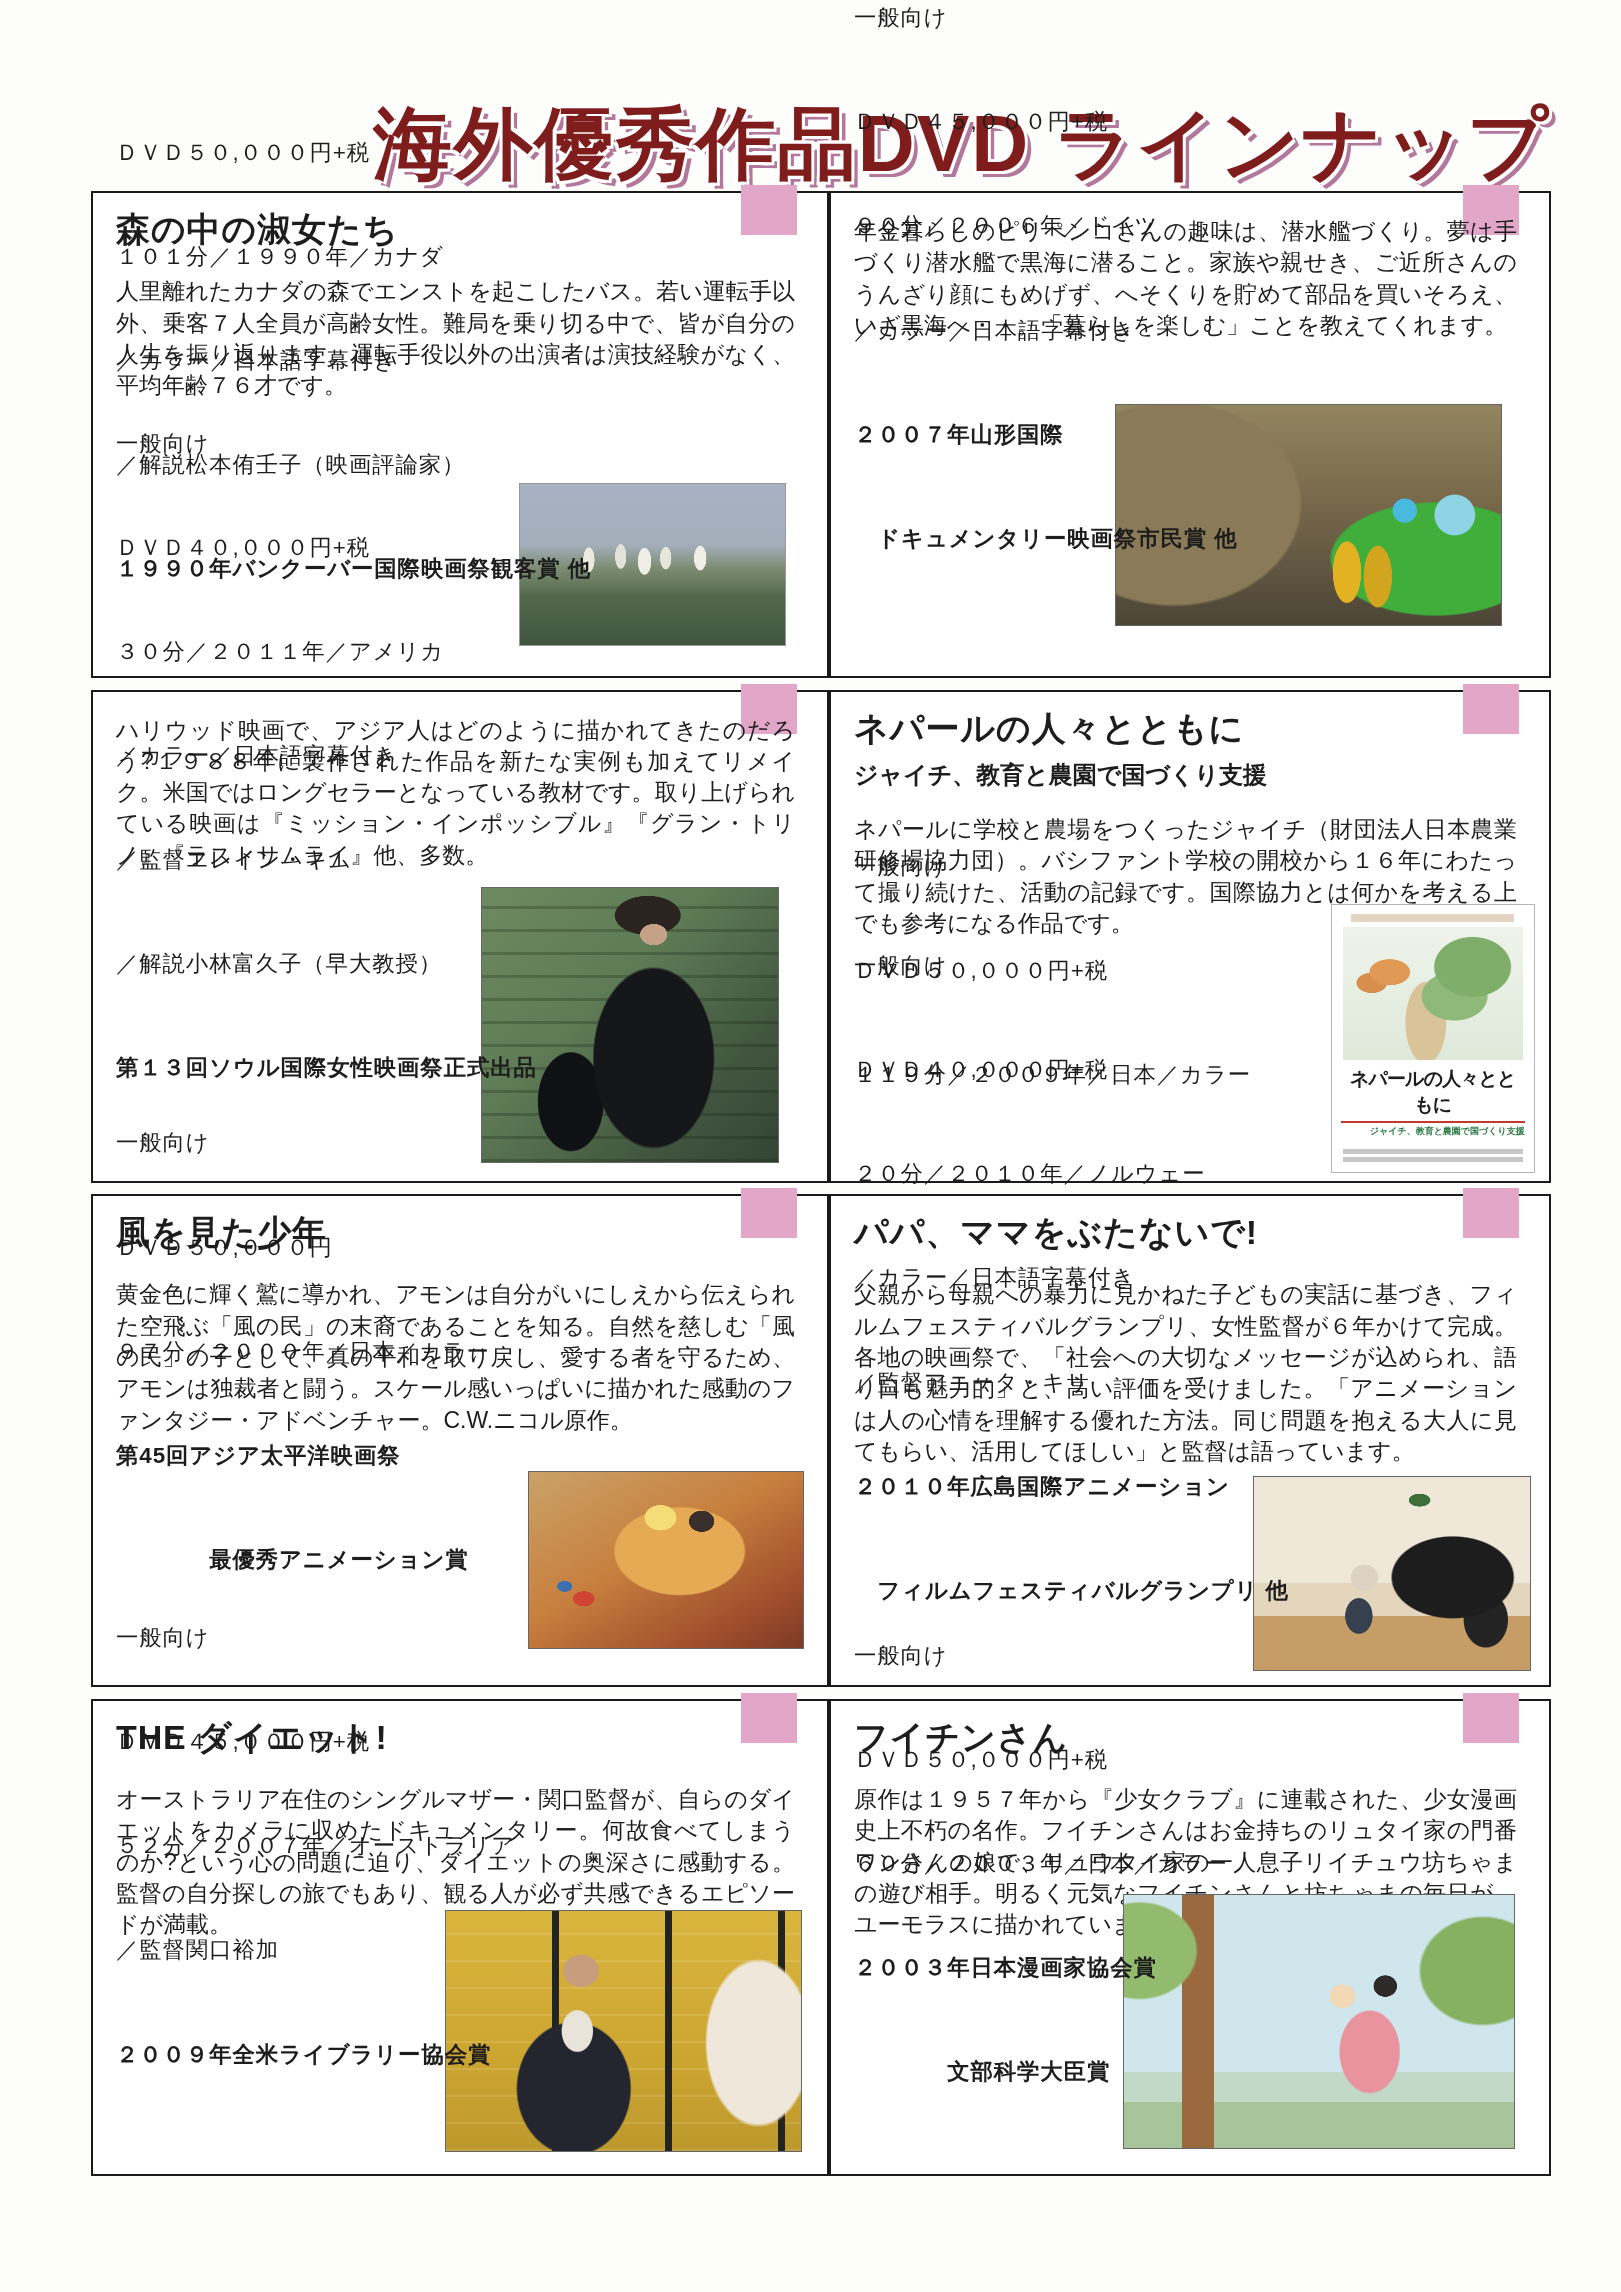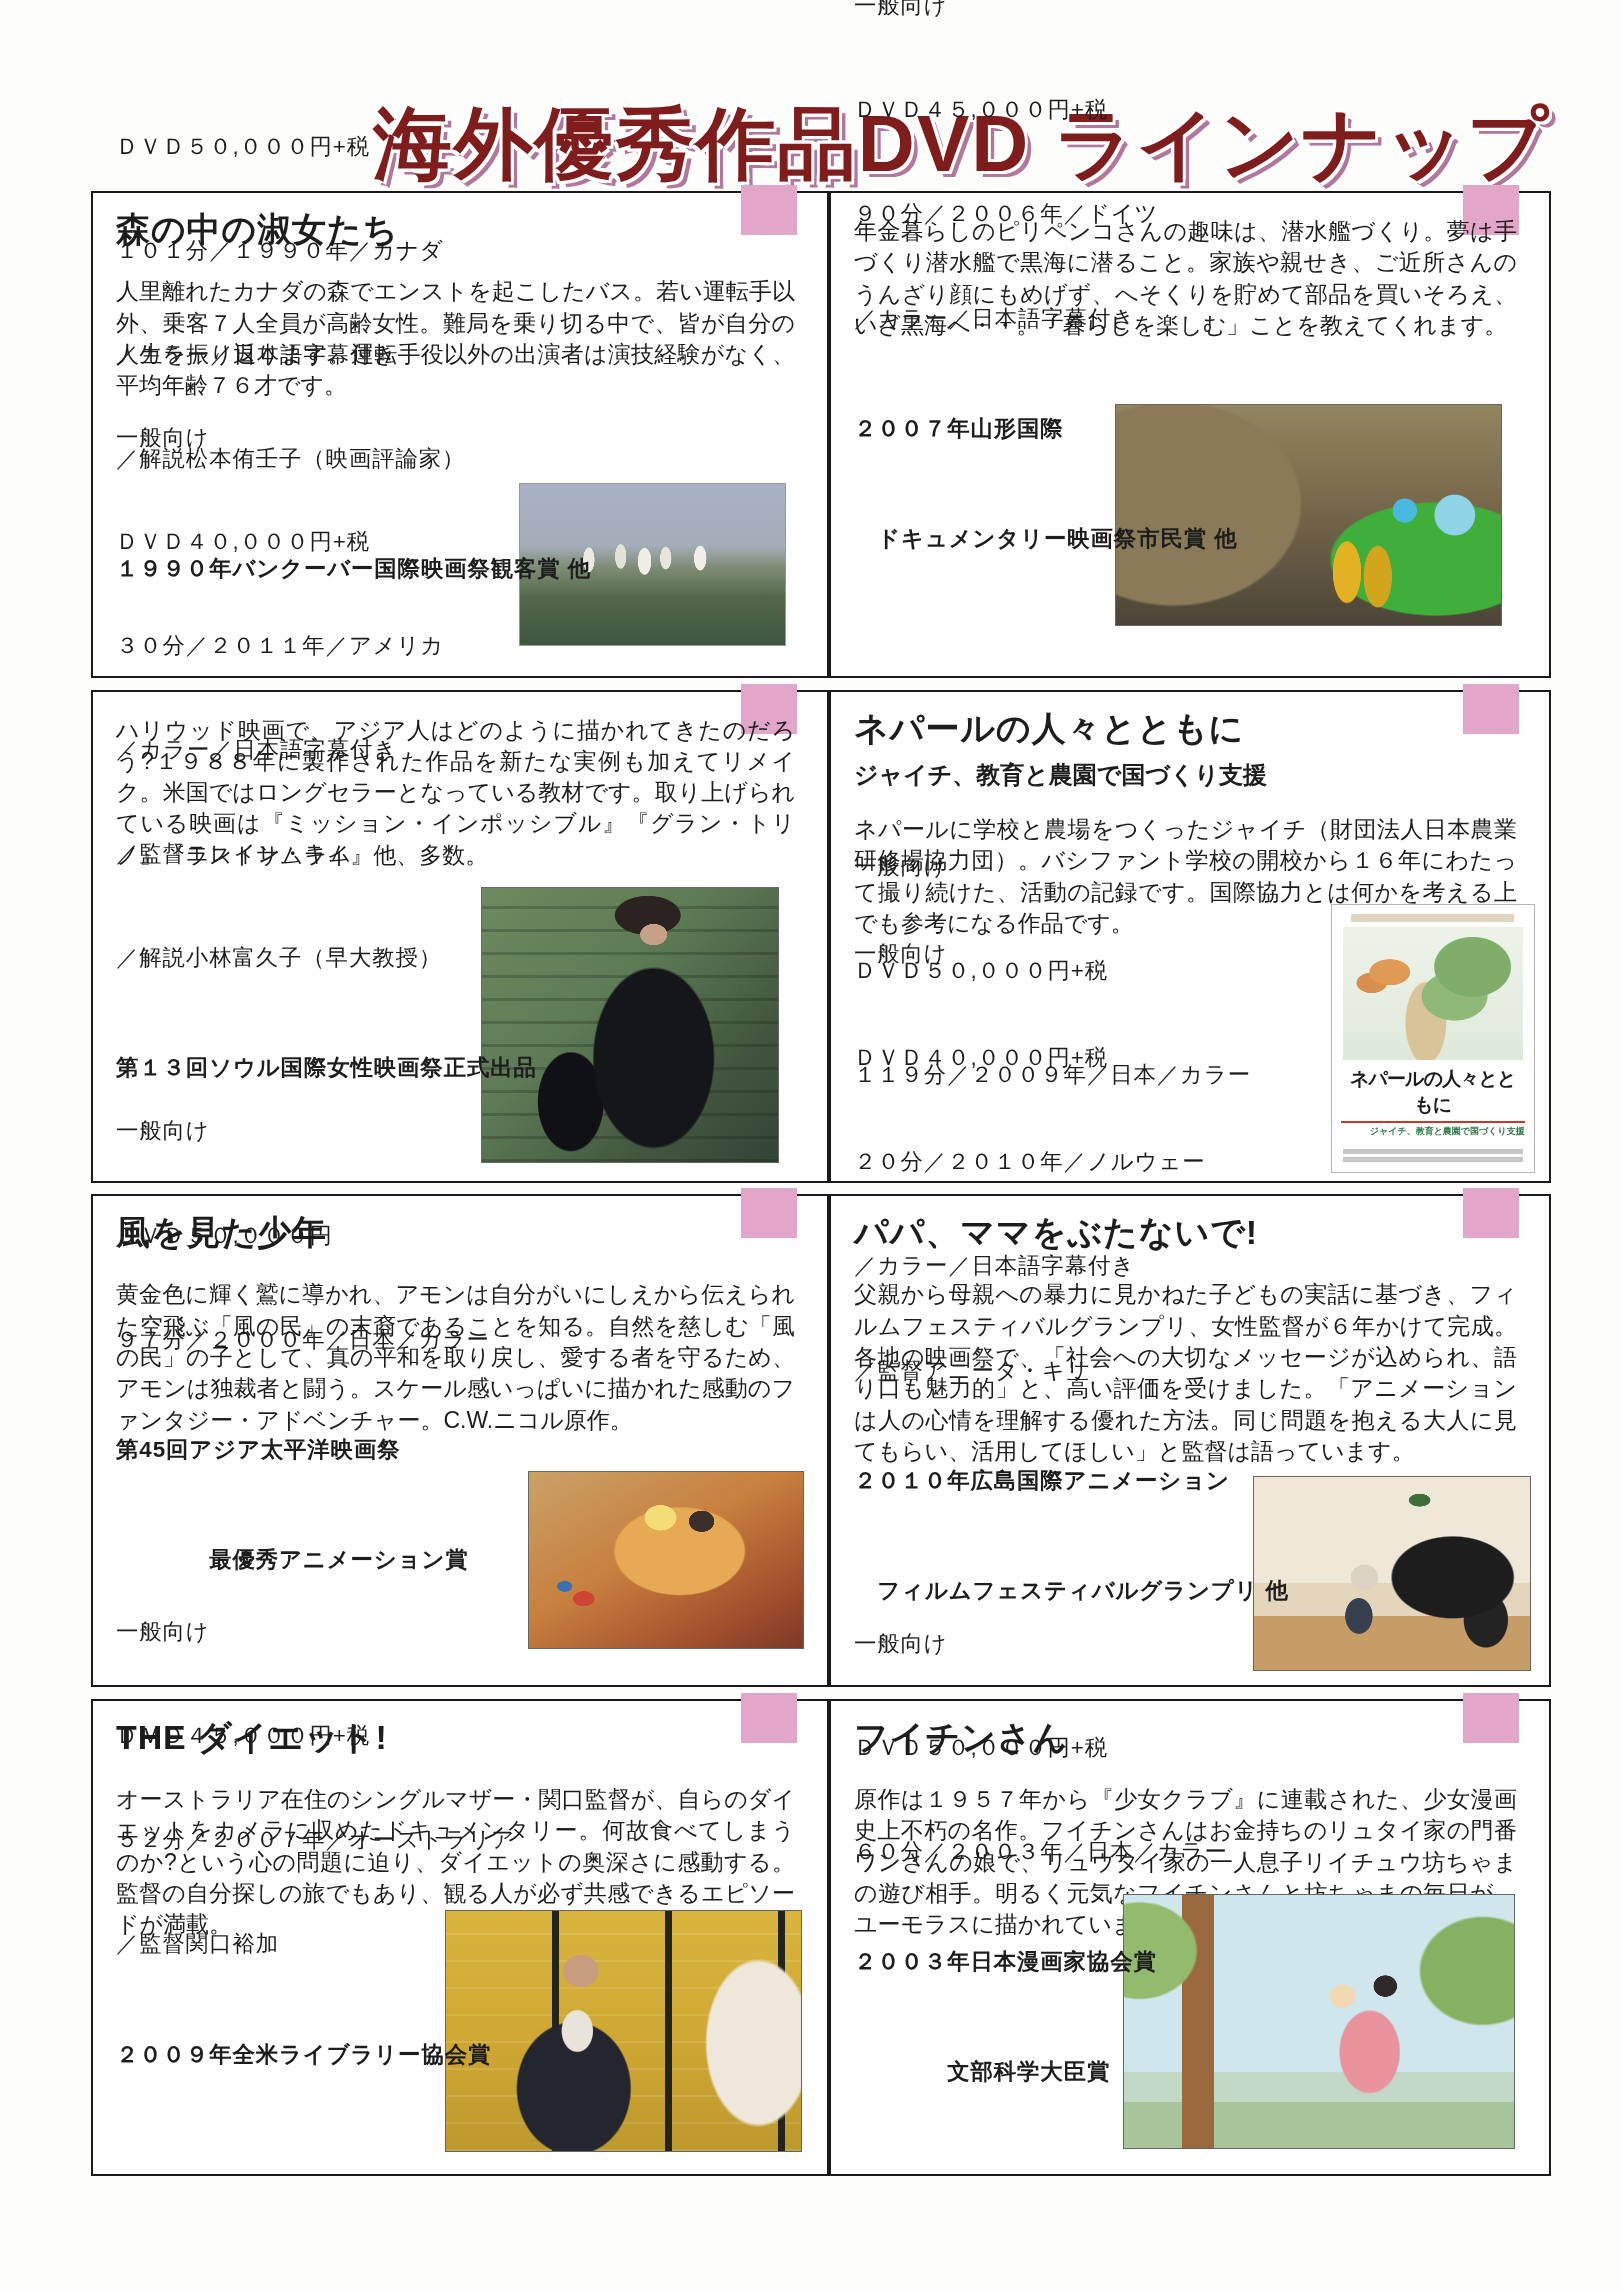--- a/index.html
+++ b/index.html
@@ -12,21 +12,21 @@
   .grid{position:absolute;left:91px;top:191px;width:1460px;display:grid;
         grid-template-columns:738px 722px;grid-template-rows:487px 493px 493px 477px;row-gap:11.6px;}
   .cell{position:relative;border:2.7px solid #1a1a1a;background:#fff;box-sizing:border-box;}
   .corner{position:absolute;top:-8px;right:30px;width:56px;height:50px;background:#e2a6c9;z-index:0;}
   .title{margin:14.3px 0 0;padding:0 14px 0 23px;font-size:34px;font-weight:bold;letter-spacing:0.9px;position:relative;z-index:1;}
   .subtitle{margin:7.2px 0 0;padding:0 23px;font-size:24px;font-weight:bold;position:relative;z-index:1;}
   .body{margin:23px 0 0;padding:0 32px 0 23px;font-size:23px;line-height:1.36;
         text-align:justify;position:relative;z-index:1;}
   .details{position:absolute;left:23px;font-size:22.4px;line-height:1.55;letter-spacing:0.9px;
         white-space:pre-wrap;z-index:2;}
-  .award{font-weight:bold;margin-top:6px;}
+  .award{font-weight:bold;}
   .c1 .details{bottom:19.7px;} .c2 .details{bottom:50px;} .c3 .details{bottom:25px;}
   .c4 .details{bottom:18px;} .c5 .details{bottom:38px;} .c6 .details{bottom:7.2px;}
   .c7 .details{bottom:32px;} .c8 .details{bottom:14.3px;}
   .photo{position:absolute;z-index:1;border:0.9px solid #666;}
   .p1{right:41px;bottom:30px;width:265px;height:161px;border-color:#999;background:
       radial-gradient(9px 19.7px at 26% 47%, #eceadf 0 60%, transparent 65%),
       radial-gradient(9px 19.7px at 38% 45%, #e3e2d8 0 60%, transparent 65%),
       radial-gradient(10.7px 21.5px at 47% 48%, #efeee6 0 60%, transparent 65%),
       radial-gradient(9px 18px at 55% 46%, #e8e6dc 0 60%, transparent 65%),
       radial-gradient(9.9px 19.7px at 68% 46%, #f0efe7 0 60%, transparent 65%),

